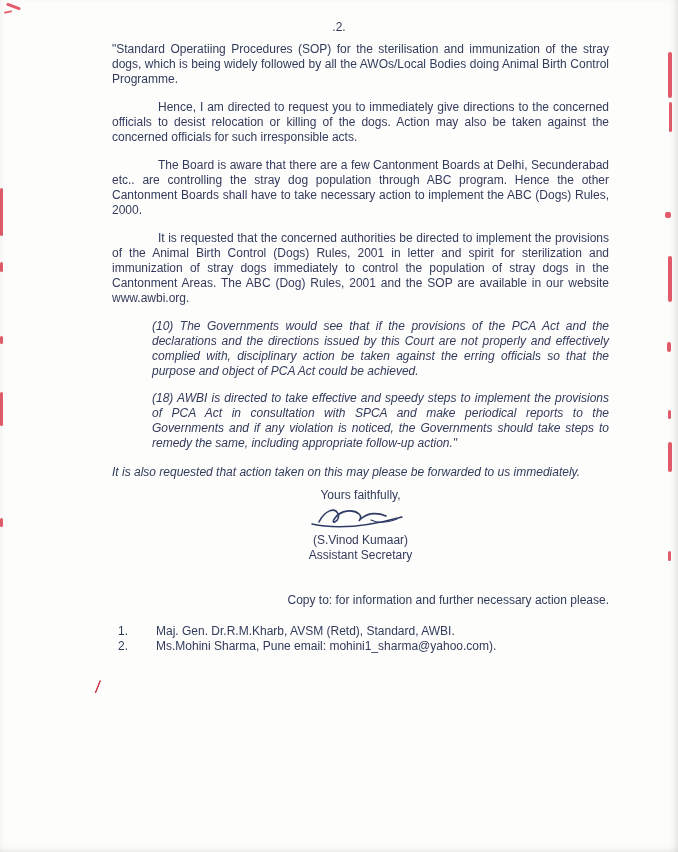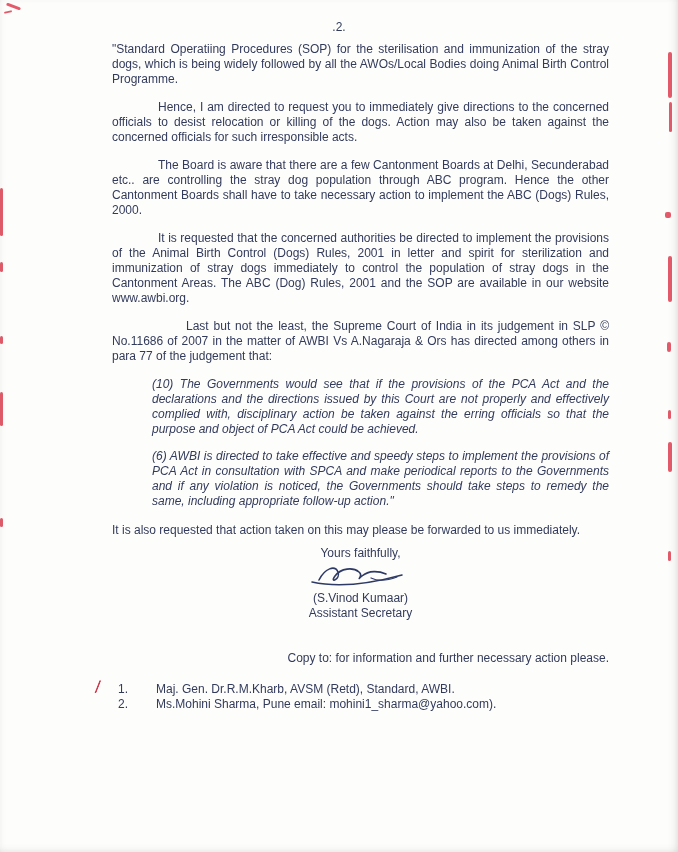--- a/index.html
+++ b/index.html
@@ -39,21 +39,21 @@
   .para { margin-bottom: 13px; }
   .indent { text-indent: 46px; }
   .indent-lg { text-indent: 74px; }
   .quote {
     font-style: italic;
     margin: 0 0 12px 40px;
     text-align: justify;
   }
   .q-last { margin-bottom: 14px; }
   .link { color: inherit; cursor: pointer; }
-  .final-line { text-align: left; }
+  .final-line { text-align: left; font-style: italic; }
   .closing {
     display: flex;
     flex-direction: column;
     align-items: center;
     text-align: right;
     line-height: 15px;
     margin-top: 8px;
   }
   .signature-wrap { margin: 1px 8px -3px 0; }
   .copy-label { margin-top: 30px; text-align: right; }
@@ -84,27 +84,26 @@
   <div class="content">
 
     <p class="para">"Standard Operatiing Procedures (SOP) for the sterilisation and immunization of the stray dogs, which is being widely followed by all the AWOs/Local Bodies doing Animal Birth Control Programme.</p>
 
     <p class="para indent">Hence, I am directed to request you to immediately give directions to the concerned officials to desist relocation or killing of the dogs. Action may also be taken against the concerned officials for such irresponsible acts.</p>
 
     <p class="para indent">The Board is aware that there are a few Cantonment Boards at Delhi, Secunderabad etc.. are controlling the stray dog population through ABC program. Hence the other Cantonment Boards shall have to take necessary action to implement the ABC (Dogs) Rules, 2000.</p>
 
     <p class="para indent"><span>It is requested that the concerned authorities be directed to implement the provisions of the Animal Birth Control (Dogs) Rules, 2001 in letter and spirit for sterilization and immunization of stray dogs immediately to control the population of stray dogs in the Cantonment Areas. The ABC (Dog) Rules, 2001 and the SOP are available in our website </span><span class="link">www.awbi.org</span><span>.</span></p>
 
-    <p class="para indent-lg">Last but not the least, the Supreme Court of India in its judgement in SLP © No.11686 of 2007 in the matter of AWBI Vs A.Nagaraja &amp; Ors has directed among others in para 77 of the judgement that:</p>
 
 
 
     <p class="quote">(10) The Governments would see that if the provisions of the PCA Act and the declarations and the directions issued by this Court are not properly and effectively complied with, disciplinary action be taken against the erring officials so that the purpose and object of PCA Act could be achieved.</p>
 
-    <p class="quote q-last">(6) AWBI is directed to take effective and speedy steps to implement the provisions of PCA Act in consultation with SPCA and make periodical reports to the Governments and if any violation is noticed, the Governments should take steps to remedy the same, including appropriate follow-up action."</p>
+    <p class="quote q-last">(18) AWBI is directed to take effective and speedy steps to implement the provisions of PCA Act in consultation with SPCA and make periodical reports to the Governments and if any violation is noticed, the Governments should take steps to remedy the same, including appropriate follow-up action."</p>
 
     <p class="final-line">It is also requested that action taken on this may please be forwarded to us immediately.</p>
 
     <div class="closing">
       <span>Yours faithfully,</span>
       <span class="signature-wrap">
         <svg width="96" height="28" viewBox="0 0 96 28">
           <path d="M10 18 C16 6, 26 3, 29 10 C32 17, 20 22, 26 14 C32 6, 44 5, 50 10 C55 14, 46 20, 53 14 C60 8, 70 9, 77 12" stroke="#2e3a66" fill="none" stroke-width="1.6" stroke-linecap="round"></path>
           <path d="M3 20 C30 26, 64 21, 93 13" stroke="#2e3a66" fill="none" stroke-width="1.5" stroke-linecap="round"></path>
           <path d="M62 16 C70 20, 80 18, 88 15" stroke="#2e3a66" fill="none" stroke-width="1.2" stroke-linecap="round"></path>

